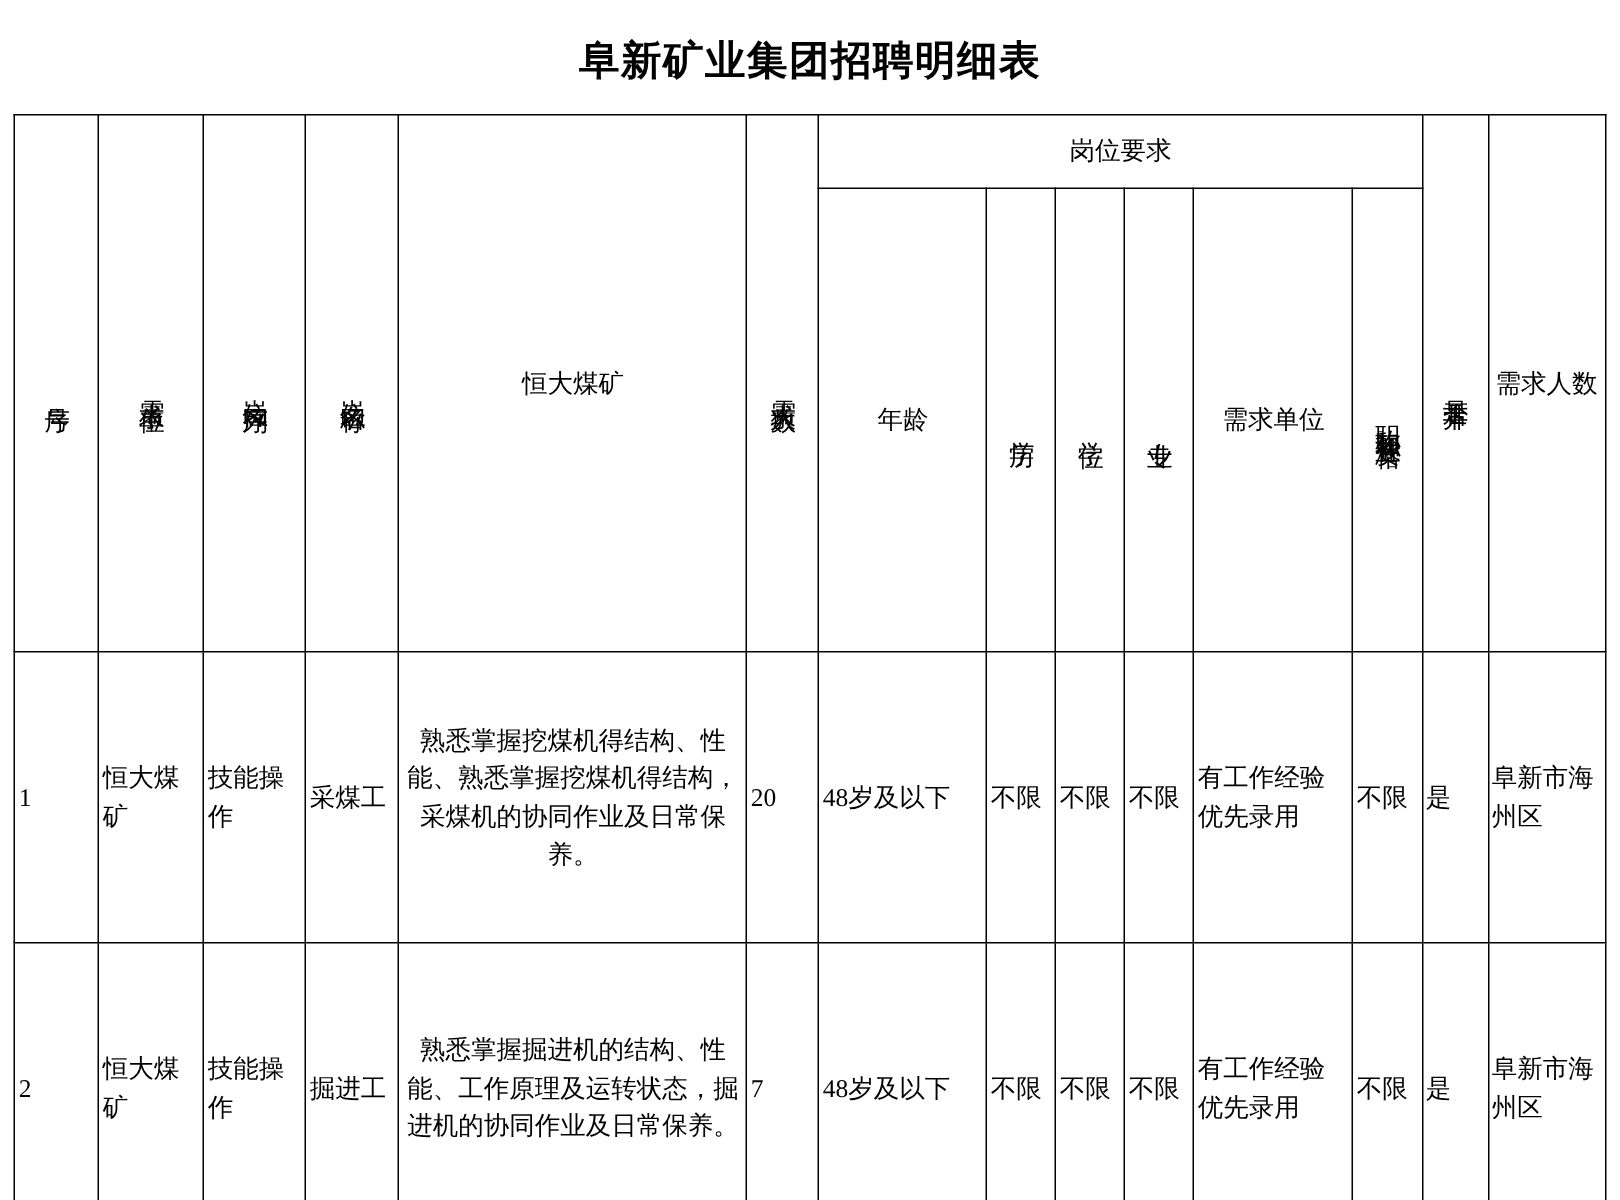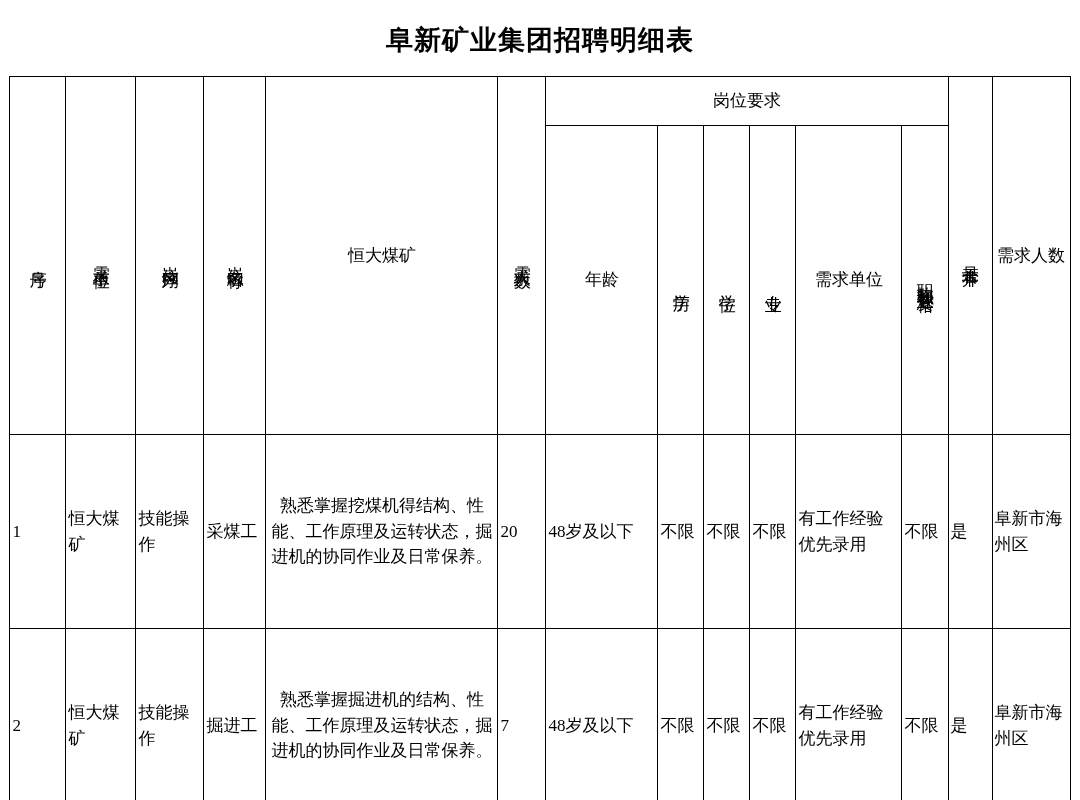--- a/index.html
+++ b/index.html
@@ -136,21 +136,21 @@
         <th><span>需求单位</span></th>
         <th><span class="vtext">职称和职业资格</span></th>
       </tr>
     </thead>
     <tbody>
       <tr class="row-tall">
         <td>1</td>
         <td class="narrow-wrap">恒大煤矿</td>
         <td class="narrow-wrap">技能操作</td>
         <td class="narrow-wrap">采煤工</td>
-        <td class="cell-duty">熟悉掌握挖煤机得结构、性能、工作原理及运转状态，掘进机的协同作业及日常保养。</td>
+        <td class="cell-duty">熟悉掌握挖煤机得结构、性能、熟悉掌握挖煤机得结构，采煤机的协同作业及日常保养。</td>
         <td>20</td>
         <td class="cell-wrap">48岁及以下</td>
         <td class="narrow-wrap">不限</td>
         <td class="narrow-wrap">不限</td>
         <td class="narrow-wrap">不限</td>
         <td class="cell-wrap">有工作经验优先录用</td>
         <td class="narrow-wrap">不限</td>
         <td>是</td>
         <td class="narrow-wrap">阜新市海州区</td>
       </tr>

